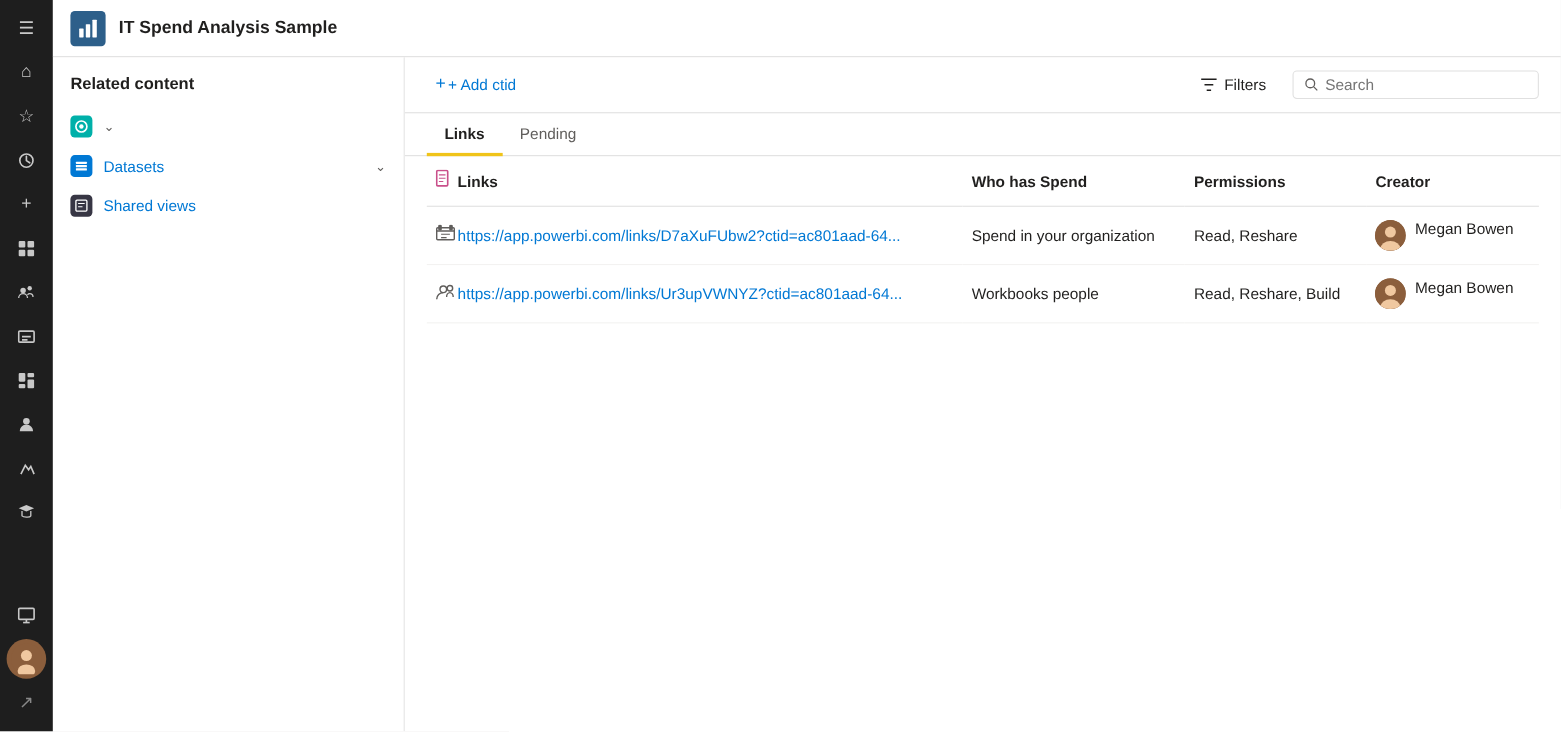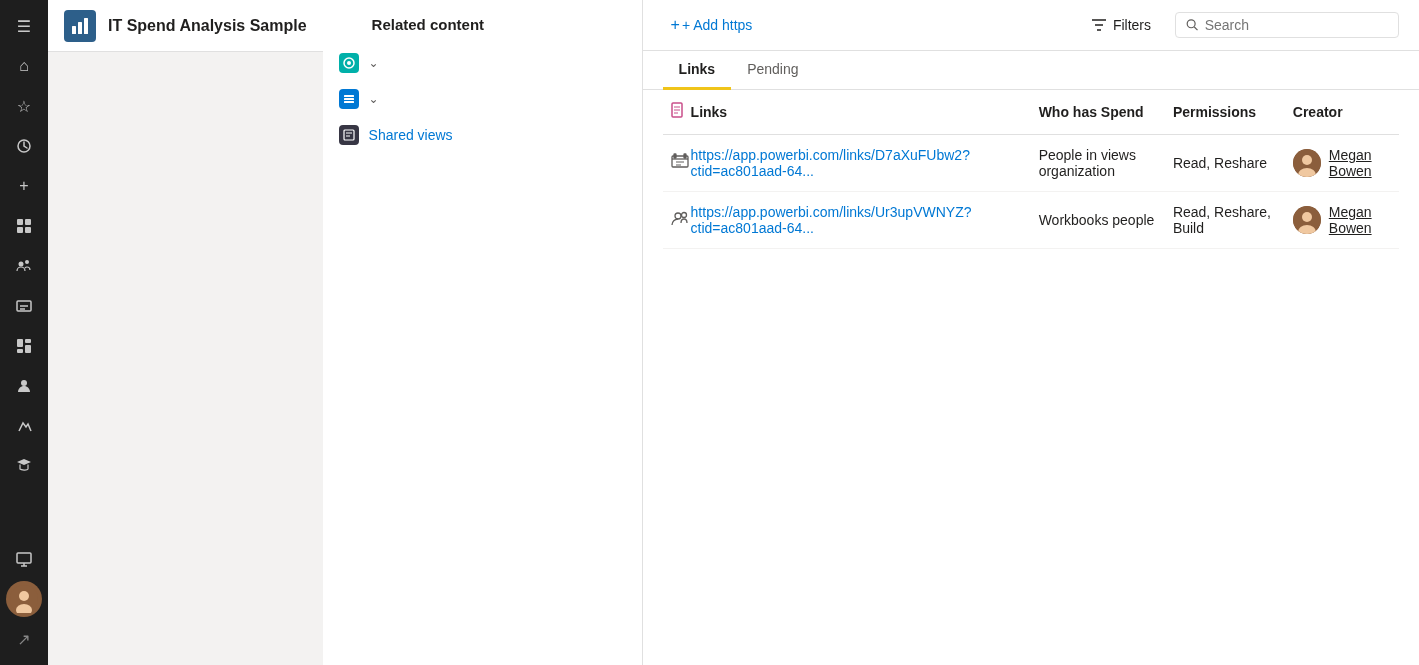--- a/index.html
+++ b/index.html
@@ -25,21 +25,21 @@
       color: #c8c8c8;
       cursor: pointer;
       border-radius: 4px;
       font-size: 16px;
     }
     .icon-nav .spacer { flex: 1; }
 
     
     .main-container {
       display: flex;
-      flex-direction: row;
+      flex-direction: column;
       flex: 1;
       overflow: hidden;
     }
 
     
     .top-header {
       height: 52px;
       background: #fff;
       border-bottom: 1px solid #e0e0e0;
       display: flex;
@@ -80,21 +80,20 @@
       border-right: 1px solid #e0e0e0;
       padding: 16px 0;
       flex-shrink: 0;
       overflow-y: auto;
     }
     .sidebar-title {
       font-size: 15px;
       font-weight: 600;
       color: #201f1e;
       padding: 0 16px 12px 16px;
-      margin-left: 33px;
     }
     .sidebar-item {
       display: flex;
       align-items: center;
       padding: 8px 16px;
       cursor: pointer;
       gap: 10px;
     }
     .sidebar-item-icon {
       width: 20px;
@@ -228,23 +227,22 @@
       gap: 2px;
       color: #0078d4;
     }
     .link-icon {
       font-size: 16px;
       color: #605e5c;
       flex-shrink: 0;
     }
     .creator-cell {
       display: flex;
-      align-items: center;
+      align-items: flex-start;
       gap: 8px;
-      text-decoration: underline;
     }
     .avatar {
       width: 28px;
       height: 28px;
       border-radius: 50%;
       background: #8b5e3c;
       display: flex;
       align-items: center;
       justify-content: center;
       color: white;
@@ -370,40 +368,41 @@
 
 
       <div class="sidebar-item">
         <div class="sidebar-item-icon blue">
           <svg width="12" height="12" viewBox="0 0 12 12" fill="white">
               <rect x="1" y="2" width="10" height="2" rx="0.5"></rect>
               <rect x="1" y="5" width="10" height="2" rx="0.5"></rect>
               <rect x="1" y="8" width="10" height="2" rx="0.5"></rect>
             </svg>
         </div>
+        <span class="sidebar-item-label">Datasets</span>
         <span class="sidebar-item-chevron">⌄</span>
       </div>
 
       <div class="sidebar-item">
         <div class="sidebar-item-icon dark">
           <svg width="12" height="12" viewBox="0 0 12 12" fill="white">
               <rect x="1" y="1" width="10" height="10" rx="1" fill="none" stroke="white" stroke-width="1.2"></rect>
               <path d="M3 4h6M3 7h4" stroke="white" stroke-width="1"></path>
             </svg>
         </div>
         <span class="sidebar-item-label">Shared views</span>
       </div>
     </div>
 
     <div class="main-panel">
 
       <div class="toolbar">
         <div class="add-link-btn">
           <span style="font-size:16px;font-weight:300;">+</span>
-          <span style="margin-left:-4px;">+ Add https</span>
+          <span style="margin-left:-4px;">+ Add ctid</span>
         </div>
         <div class="toolbar-spacer"></div>
         <div class="toolbar-action">
           <svg width="16" height="16" viewBox="0 0 16 16" fill="none" stroke="#201f1e" stroke-width="1.5">
               <path d="M1 3h14M4 8h8M6 13h4"></path>
             </svg>
           <span>Filters</span>
         </div>
         <div class="search-box">
           <svg width="14" height="14" viewBox="0 0 16 16" fill="none" stroke="#605e5c" stroke-width="1.5">
@@ -448,21 +447,21 @@
                         <rect x="1" y="3" width="16" height="11" rx="1"></rect>
                         <path d="M1 6h16"></path>
                         <rect x="3" y="1" width="2" height="4" rx="0.5" fill="#605e5c"></rect>
                         <rect x="13" y="1" width="2" height="4" rx="0.5" fill="#605e5c"></rect>
                         <path d="M5 9h8M5 12h5" stroke="#605e5c" stroke-width="1"></path>
                       </svg>
                   </span>
                   <span style="color:#0078d4;">https://app.powerbi.com/links/D7aXuFUbw2?ctid=ac801aad-64...</span>
                 </div>
               </td>
-              <td>People in views organization</td>
+              <td>Spend in your organization</td>
               <td>Read, Reshare</td>
               <td>
                 <div class="creator-cell">
                   <div class="avatar">
                     <svg width="28" height="28" viewBox="0 0 28 28">
                         <circle cx="14" cy="14" r="14" fill="#8b5e3c"></circle>
                         <circle cx="14" cy="11" r="5" fill="#f0c8a0"></circle>
                         <ellipse cx="14" cy="26" rx="9" ry="7" fill="#f0c8a0"></ellipse>
                       </svg>
                   </div>

